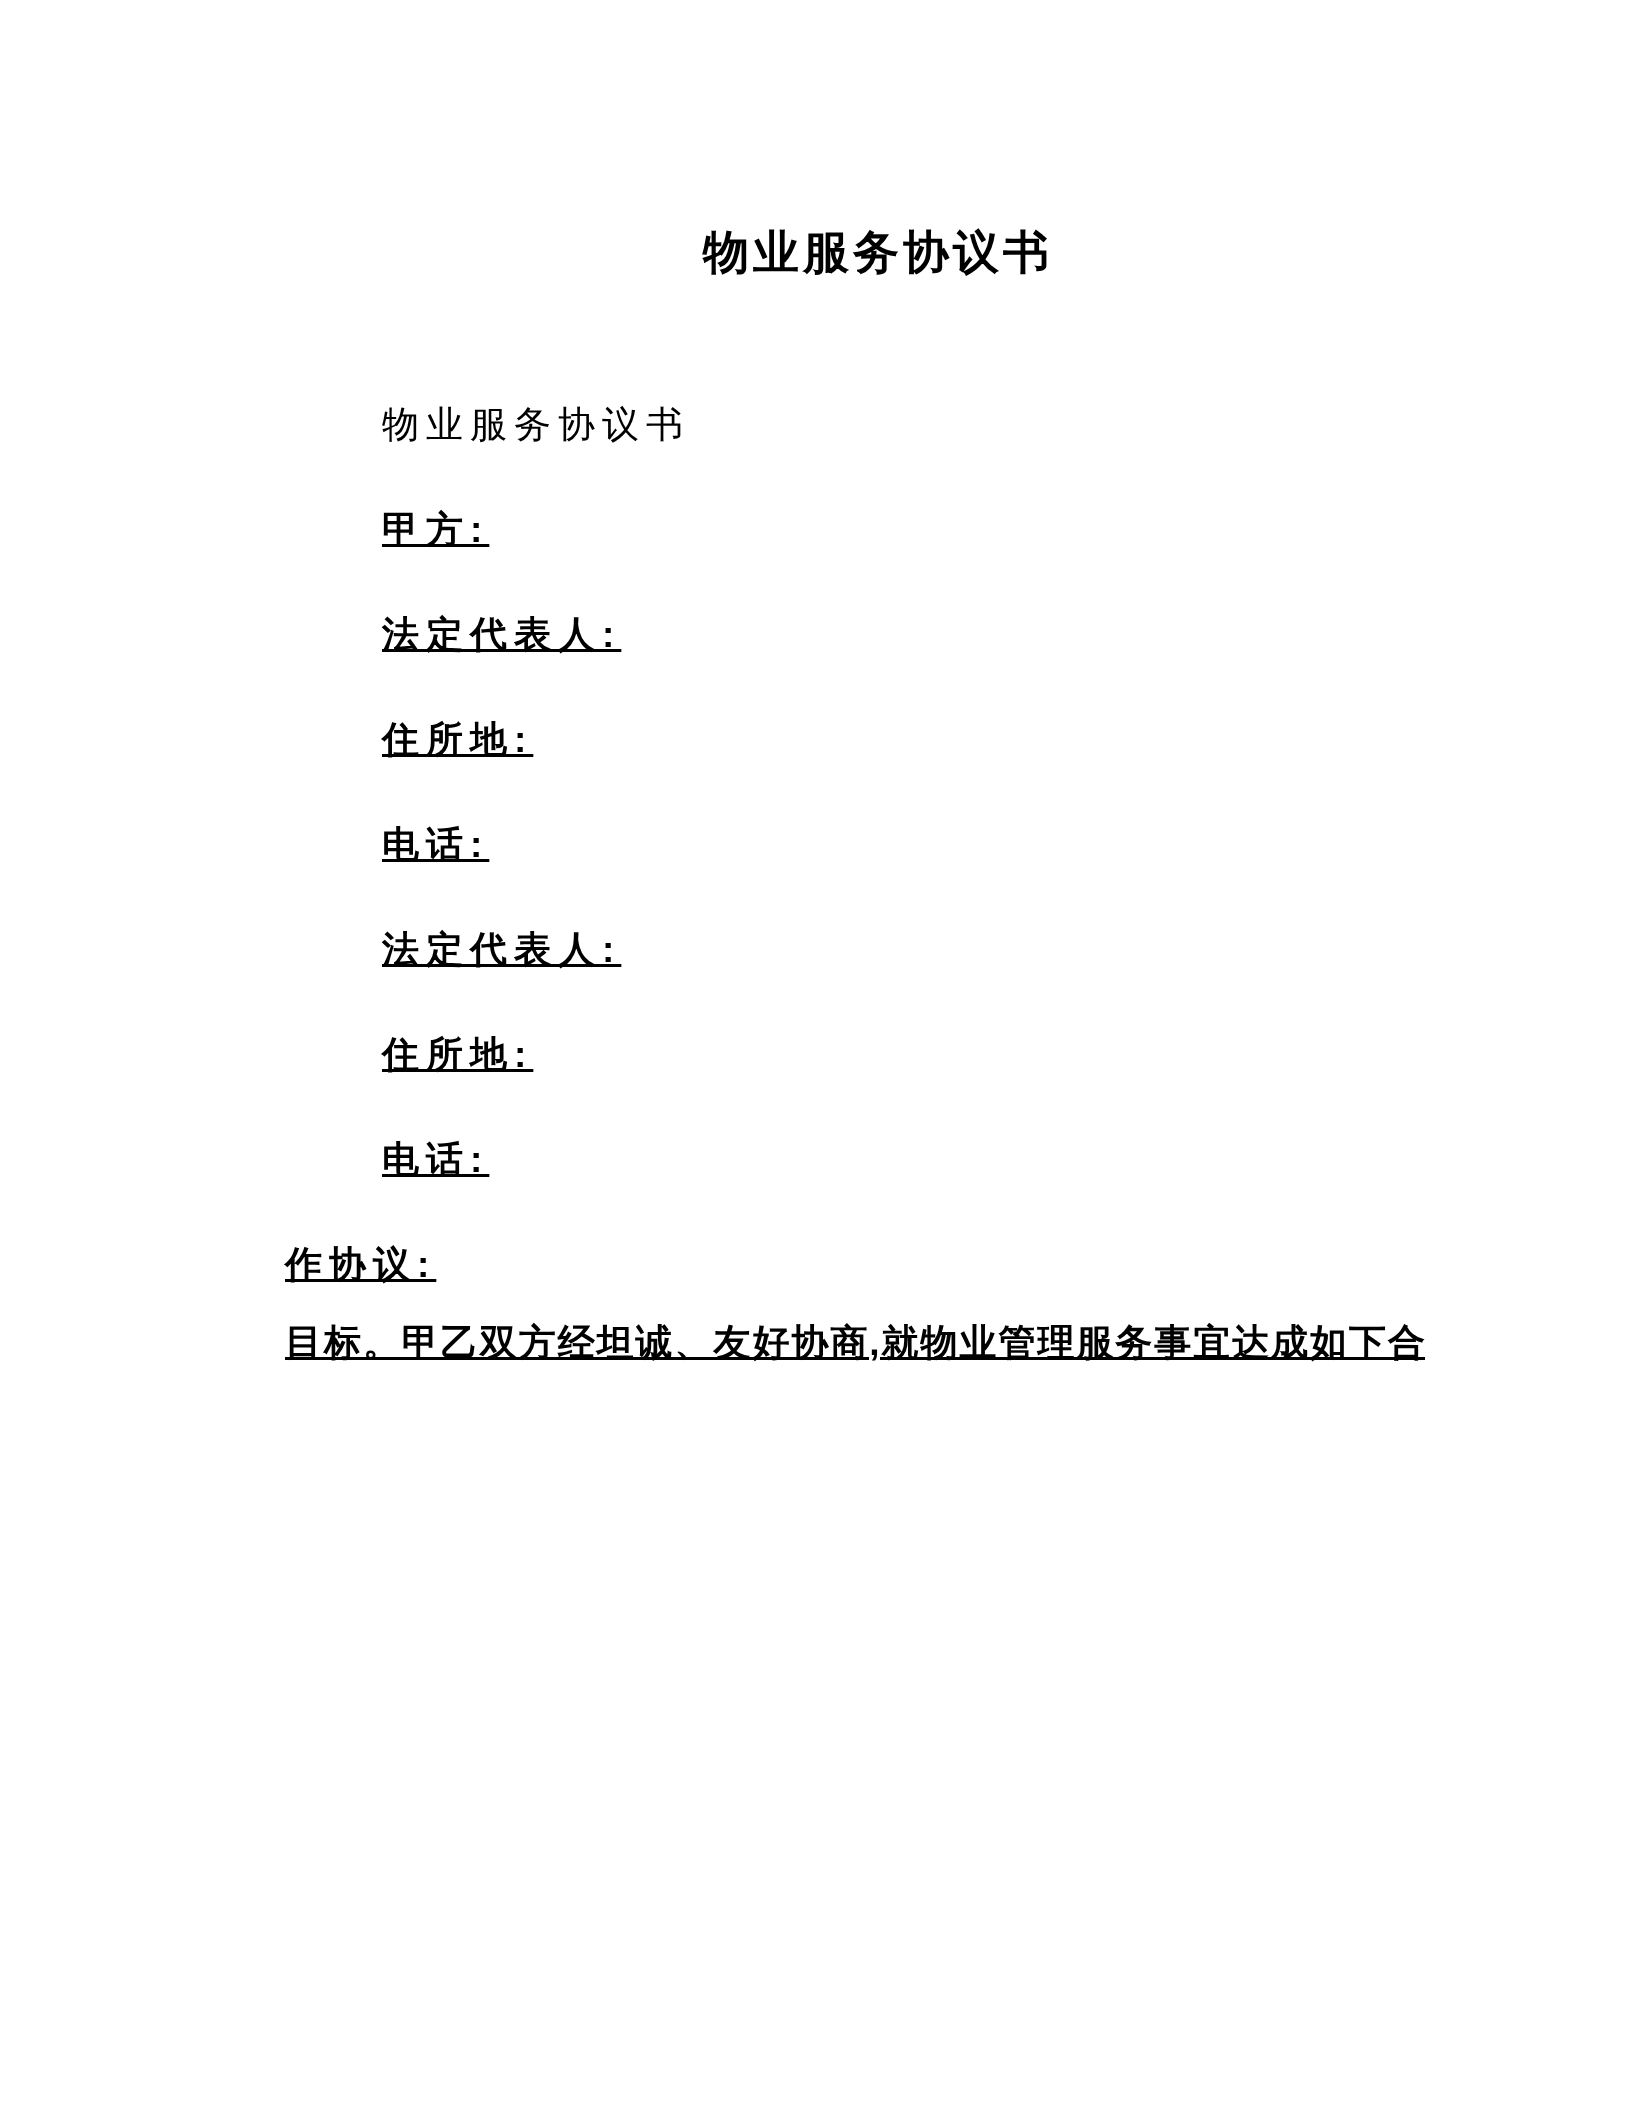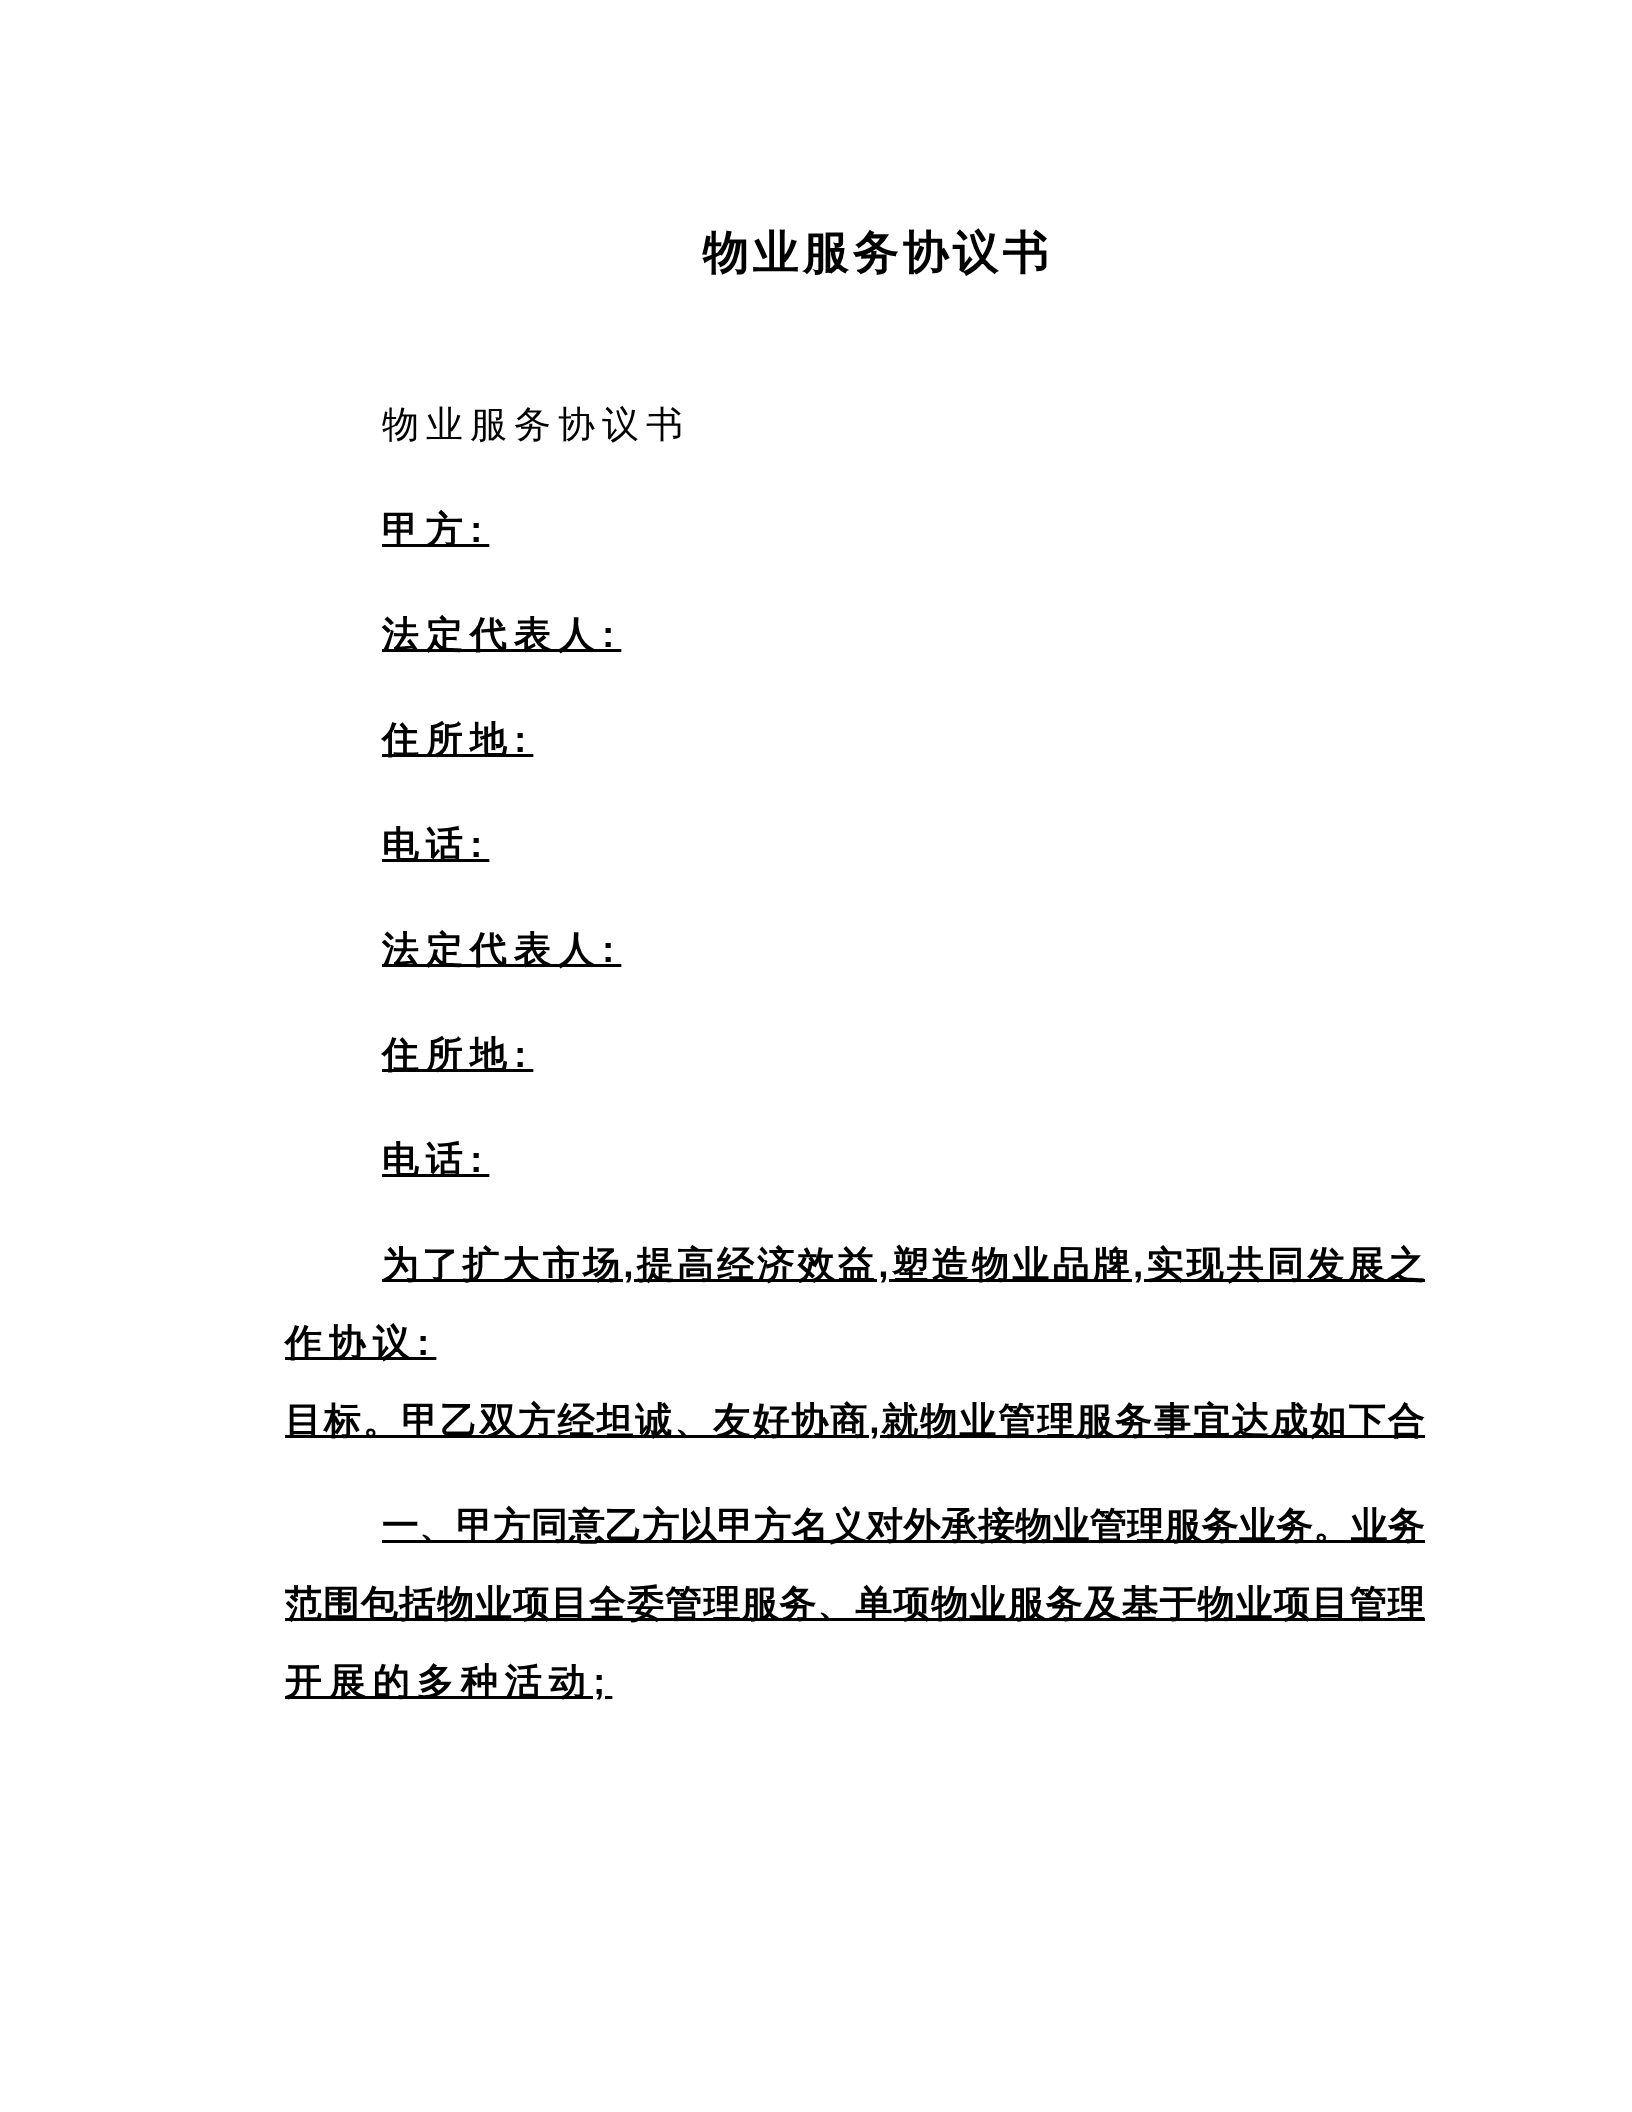--- a/index.html
+++ b/index.html
@@ -77,23 +77,17 @@
       <div class="para bold">
         <div class="line indent">法定代表人:</div>
       </div>
       <div class="para bold">
         <div class="line indent">住所地:</div>
       </div>
       <div class="para bold">
         <div class="line indent">电话:</div>
       </div>
       <div class="para bold">
-        <div class="line indent fill">为了扩大市场,提高经济效益,塑造物业品牌,实现共同发展之</div>
         <div class="line">作协议:</div>
         <div class="line fill">目标。甲乙双方经坦诚、友好协商,就物业管理服务事宜达成如下合</div>
-      </div>
-      <div class="para bold">
-        <div class="line indent fill">一、甲方同意乙方以甲方名义对外承接物业管理服务业务。业务</div>
-        <div class="line fill">范围包括物业项目全委管理服务、单项物业服务及基于物业项目管理</div>
-        <div class="line">开展的多种活动;</div>
       </div>
     </div>
 </div>
 
 </body></html>

